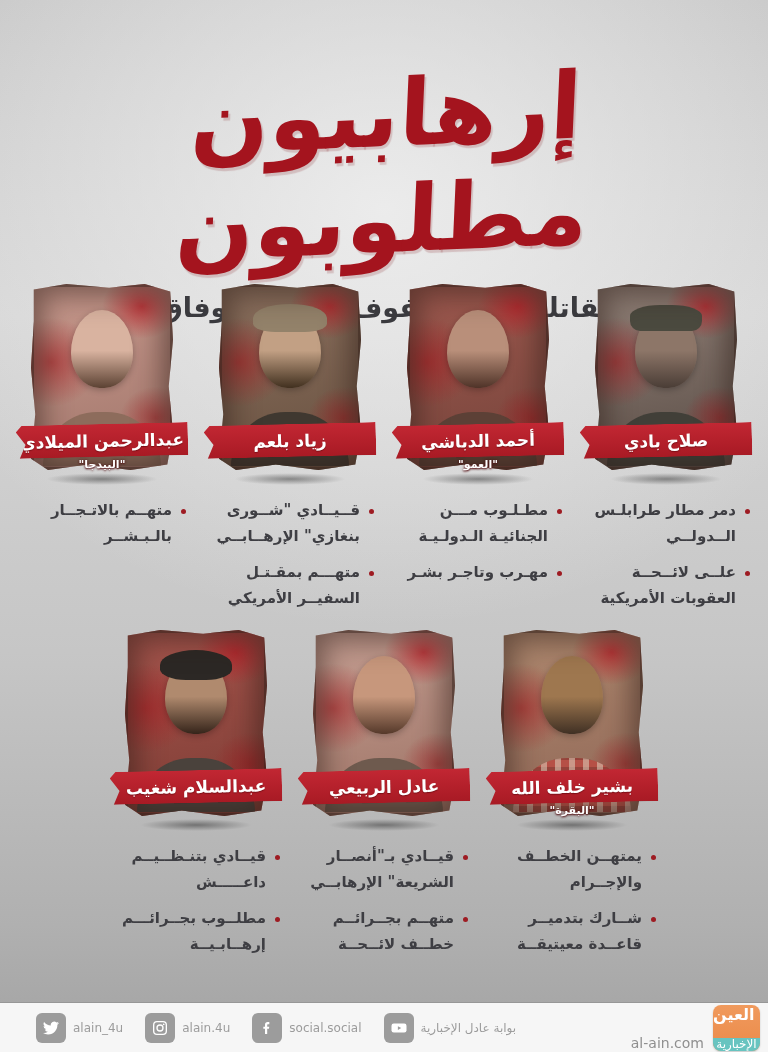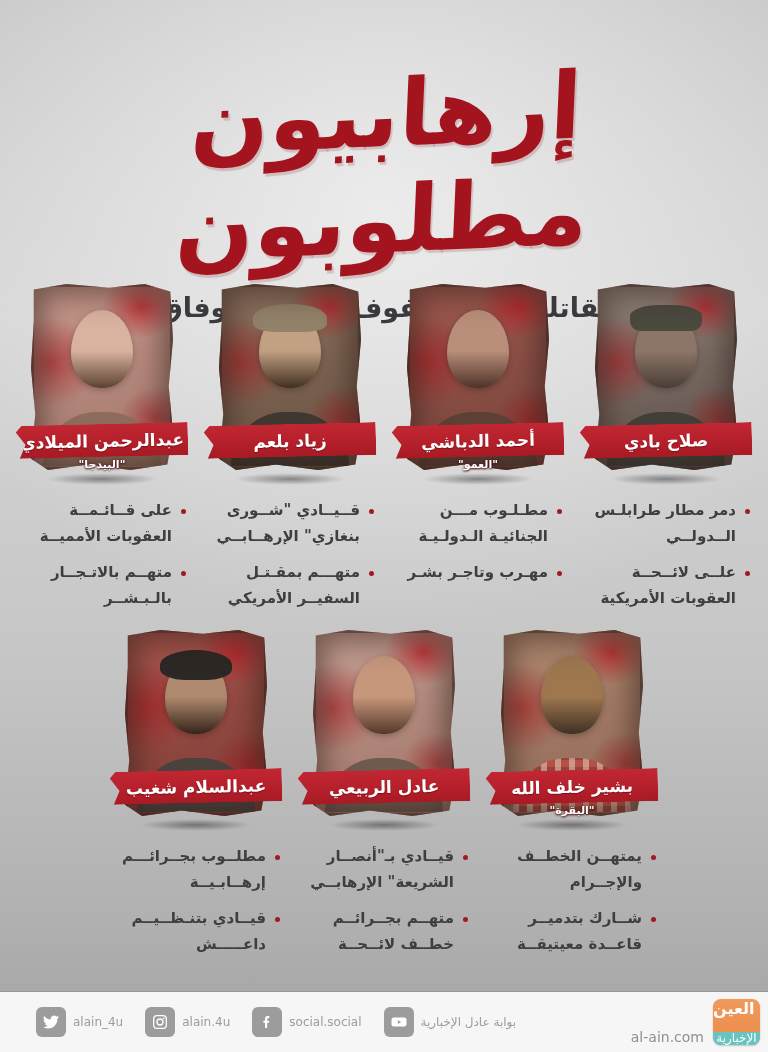--- a/index.html
+++ b/index.html
@@ -81,21 +81,21 @@
     color:#fff; font-size:11px; font-weight:bold; text-shadow:0 1px 2px #531014, 0 0 3px rgba(80,12,16,.8); }
 
   
   .bullets { margin:20px 4px 0 0; list-style:none; direction:rtl; text-align:right; }
   .bullets li { position:relative; padding-right:14px; color:#3e3e43; font-size:15px; font-weight:bold;
     line-height:1.7; margin-bottom:11px; }
   .bullets li::before { content:""; position:absolute; right:0; top:11px; width:5px; height:5px;
     border-radius:50%; background:#9e1b22; }
 
   
-  .footer { position:absolute; left:0; right:0; bottom:0; height:61px; background:#f6f6f6;
+  .footer { position:absolute; left:0; right:0; bottom:0; height:50px; background:#f6f6f6;
     border-top:1px solid #979797; display:flex; direction:ltr; align-items:center; padding:0 8px 0 36px; }
   .social { display:flex; align-items:center; }
   .sicon { width:30px; height:30px; border-radius:6px; background:#9c9c9c;
     display:flex; align-items:center; justify-content:center; flex:0 0 30px; }
   .slabel { color:#9c9c9c; font-size:12px; margin:0 22px 0 7px; white-space:nowrap; }
   .slabel.ar { direction:rtl; font-size:12px; }
   .site { margin-left:auto; display:flex; align-items:flex-end; gap:9px; }
   .site-url { color:#8f8f8f; font-size:14px; }
   .alain-logo { position:relative; width:47px; height:46px; border-radius:8px; overflow:hidden;
     background:linear-gradient(180deg,#f09a5d,#eb8a49); box-shadow:0 1px 2px rgba(0,0,0,.2); }
@@ -164,21 +164,20 @@
     <div class="card">
       <div class="photo-wrap">
         <div class="photo p3">
           <div class="face"></div>
           <div class="torso"></div>
         </div>
         <div class="banner">عبدالرحمن الميلادي</div>
         <div class="nickname">"البيدجا"</div>
       </div>
       <ul class="bullets">
-        <li>على قــائـمــة العقوبات الأمميــة</li>
         <li>متهــم بالاتـجــار بالـبـشــر</li>
       </ul>
     </div>
 
   </div>
 
   <div class="row row2">
 
     <div class="card">
       <div class="photo-wrap">
@@ -213,22 +212,22 @@
     <div class="card">
       <div class="photo-wrap">
         <div class="photo p6">
           <div class="face"></div>
           <div class="torso"></div>
         </div>
         <div class="banner">عبدالسلام شغيب</div>
         <div class="nickname"></div>
       </div>
       <ul class="bullets">
+        <li>قيــادي بتنـظــيــم داعـــــش</li>
         <li>مطلــوب بجــرائـــم إرهــابـيــة</li>
-        <li>قيــادي بتنـظــيــم داعـــــش</li>
       </ul>
     </div>
 
   </div>
 
   <div class="footer">
     <div class="social">
       <span class="sicon">
         <svg viewBox="0 0 24 24" width="16" height="16">
             <path fill="#fff" d="M23.95 4.57a10 10 0 0 1-2.82.77 4.96 4.96 0 0 0 2.16-2.72c-.95.56-2.01.97-3.13 1.19a4.92 4.92 0 0 0-8.39 4.49A13.98 13.98 0 0 1 1.64 3.16a4.92 4.92 0 0 0 1.52 6.57 4.9 4.9 0 0 1-2.23-.61v.06a4.92 4.92 0 0 0 3.95 4.83 4.96 4.96 0 0 1-2.22.08 4.93 4.93 0 0 0 4.6 3.42A9.87 9.87 0 0 1 0 19.54a13.94 13.94 0 0 0 7.55 2.21c9.06 0 14.01-7.5 14.01-14.01 0-.21 0-.42-.02-.63A10.02 10.02 0 0 0 24 4.59z"></path>

